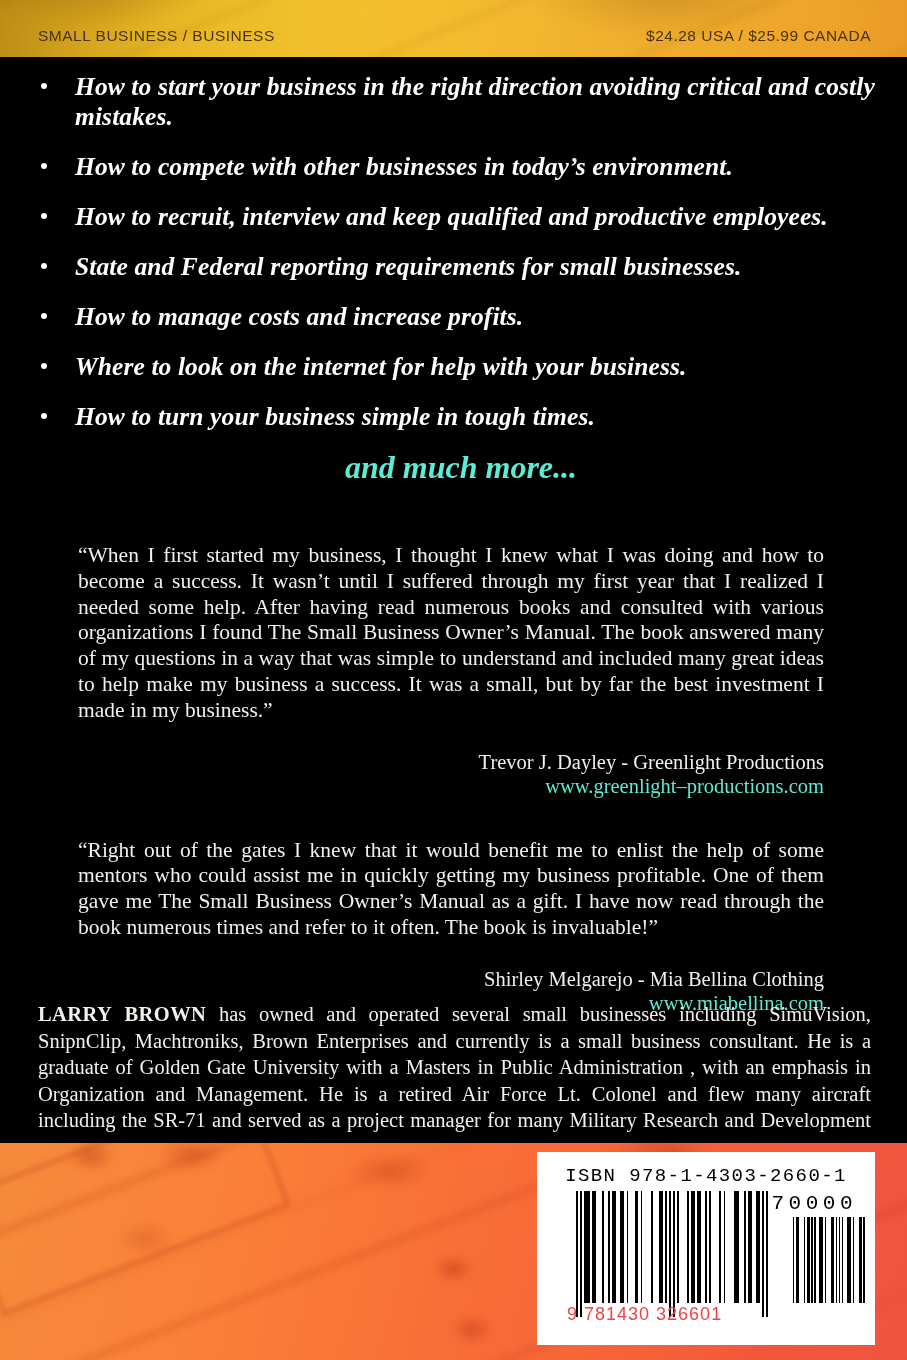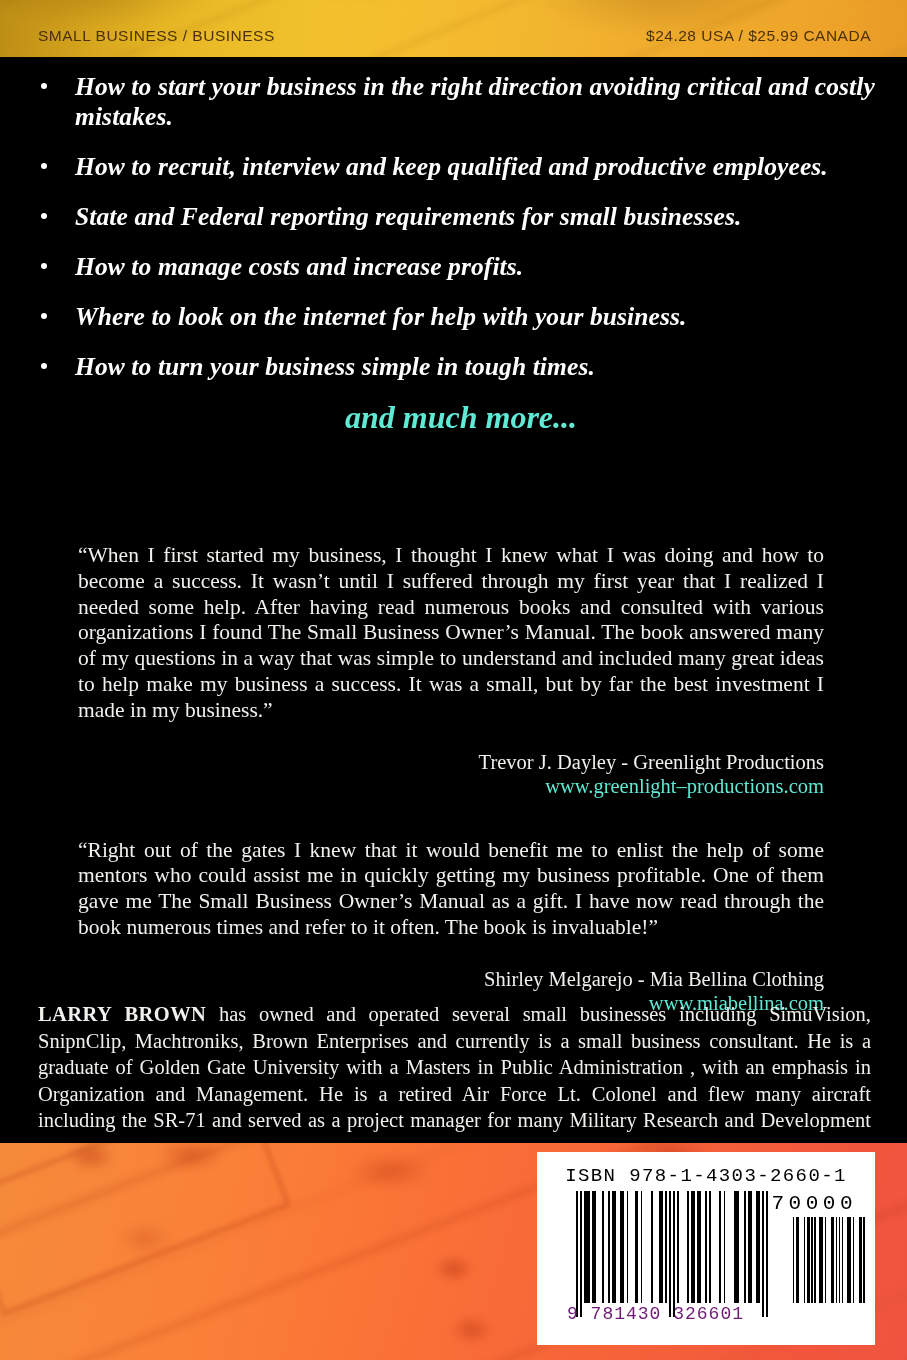--- a/index.html
+++ b/index.html
@@ -279,24 +279,24 @@
     left: 256px;
     top: 65px;
     width: 72px;
     height: 86px;
   }
   .barcode-human {
     position: absolute;
     left: 30px;
     top: 152px;
     width: 215px;
-    font-family: Liberation Mono, monospace;
+    font-family: Liberation Sans, sans-serif;
     font-size: 18px;
     letter-spacing: 1px;
-    color: #701a75;
+    color: #ef4444;
     white-space: nowrap;
   }
   .bar {
     position: absolute;
     top: 0;
     bottom: 0;
     background: #000;
   }
   .bar.tall { bottom: -14px; }
 </style>
@@ -310,20 +310,24 @@
     <div class="top-banner-texture2"></div>
     <div class="top-banner-shade"></div>
     <div class="banner-text banner-left">SMALL BUSINESS / BUSINESS</div>
     <div class="banner-text banner-right">$24.28 USA / $25.99 CANADA</div>
   </div>
 
   <div class="bullets">
     <div class="bullet-row">
       <span class="bullet-dot"></span>
       <span>How to start your business in the right direction avoiding critical and costly mistakes.</span>
+    </div>
+    <div class="bullet-row">
+      <span class="bullet-dot"></span>
+      <span>How to compete with other businesses in today’s environment.</span>
     </div>
     <div class="bullet-row">
       <span class="bullet-dot"></span>
       <span>How to recruit, interview and keep qualified and productive employees.</span>
     </div>
     <div class="bullet-row">
       <span class="bullet-dot"></span>
       <span>State and Federal reporting requirements for small businesses.</span>
     </div>
     <div class="bullet-row">

